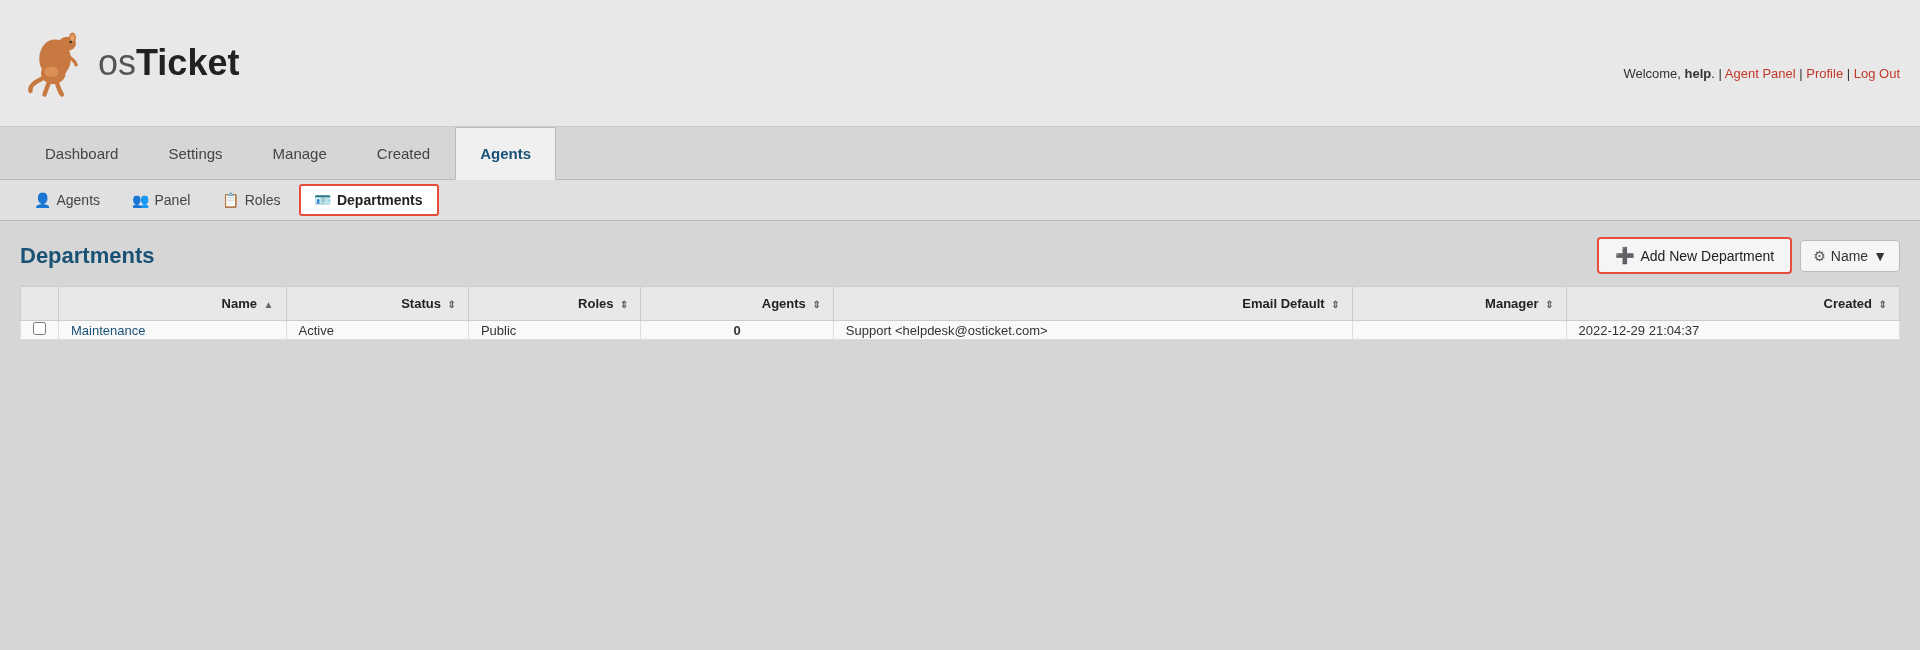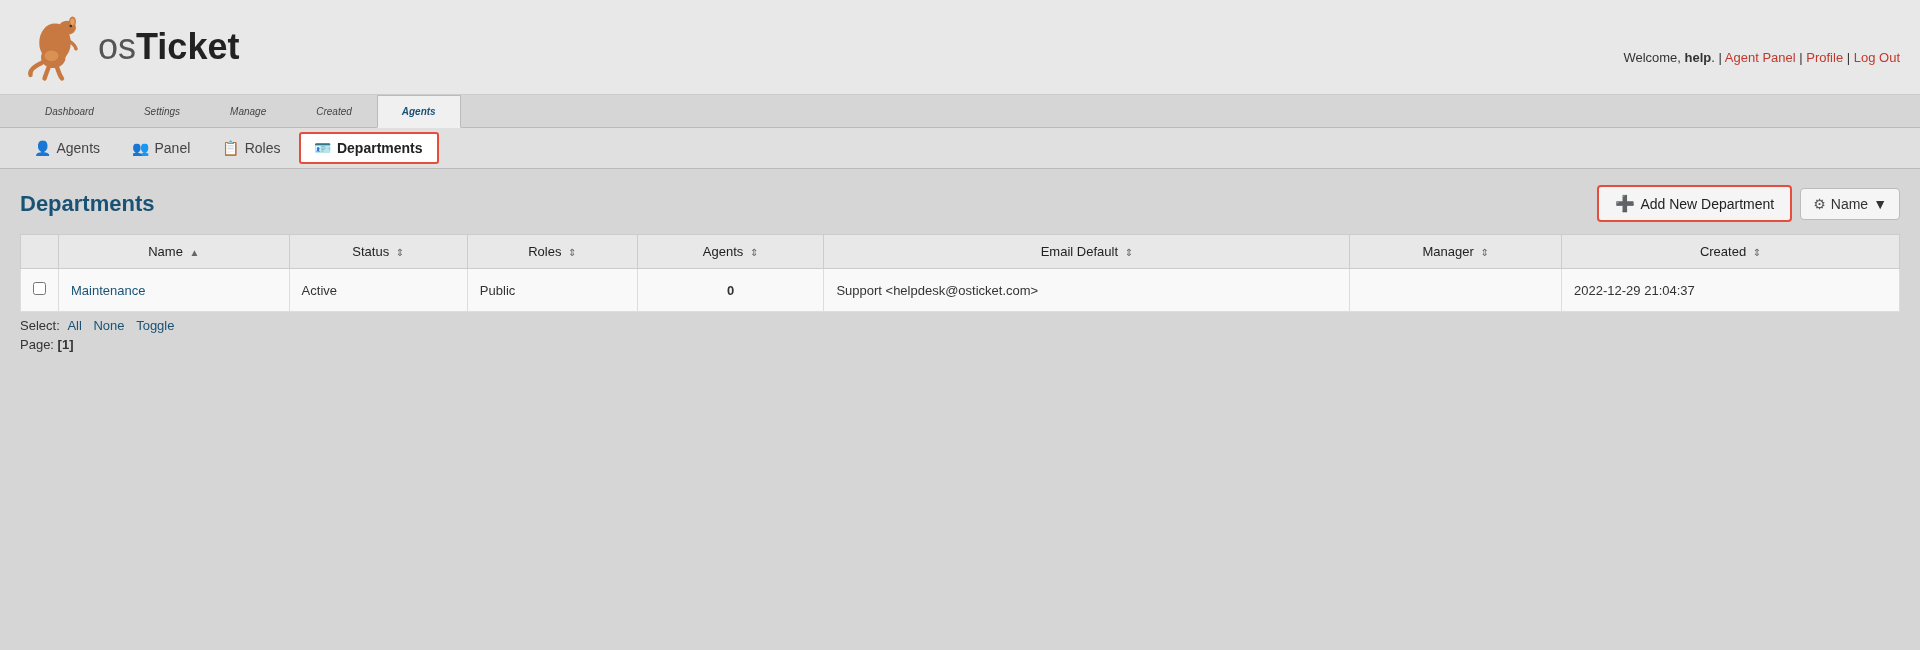--- a/index.html
+++ b/index.html
@@ -7,21 +7,21 @@
       font-family: Arial, sans-serif;
       font-size: 14px;
       background: #d6d6d6;
       color: #333;
     }
 
     
     .header {
       background: #e8e8e8;
       border-bottom: 1px solid #ccc;
-      padding: 12px 20px;
+      padding: 28px 20px;
       display: flex;
       justify-content: space-between;
       align-items: center;
     }
     .logo-area {
       display: flex;
       align-items: center;
       gap: 8px;
     }
     .logo-kangaroo {
@@ -51,30 +51,29 @@
     .header-right strong { color: #333; }
 
     
     .main-nav {
       background: #d6d6d6;
       border-bottom: 1px solid #bbb;
       display: flex;
       padding: 0 20px;
     }
     .main-nav-item {
-      padding: 10px 24px;
+      padding: 17px 24px;
       cursor: pointer;
       color: #444;
-      font-size: 10px;
+      font-size: 15px;
       border-top: 1px solid transparent;
       border-left: 1px solid transparent;
       border-right: 1px solid transparent;
       margin-bottom: -1px;
       background: transparent;
-      font-style: italic;
     }
     .main-nav-item.active {
       background: #f0f0f0;
       border-top: 1px solid #bbb;
       border-left: 1px solid #bbb;
       border-right: 1px solid #bbb;
       border-bottom: 1px solid #f0f0f0;
       font-weight: bold;
       color: #1a5276;
     }
@@ -166,34 +165,34 @@
       width: 100%;
       border-collapse: collapse;
       background: #fff;
       border: 1px solid #ccc;
     }
     .data-table thead tr {
       background: #e8e8e8;
     }
     .data-table th {
       padding: 9px 12px;
-      text-align: center;
-      font-weight: normal;
+      text-align: right;
+      font-weight: bold;
       font-size: 13px;
       border: 1px solid #ccc;
       white-space: nowrap;
       color: #222;
     }
     .data-table th .sort-arrow {
       font-size: 10px;
       color: #666;
       margin-left: 3px;
     }
     .data-table td {
-      padding: 13px 12px;
+      padding: 1px 12px;
       border: 1px solid #ddd;
       font-size: 13px;
       vertical-align: middle;
     }
     .data-table tbody tr:nth-child(odd) { background: #f9f9f9; }
     .data-table tbody tr:nth-child(even) { background: #f0f0e8; }
 
     .dept-link {
       color: #1a5276;
       text-decoration: none;
@@ -353,25 +352,13 @@
         <td>Public</td>
         <td class="agents-col">0</td>
         <td>Support &lt;helpdesk@osticket.com&gt;</td>
         <td></td>
         <td>2022-12-29 21:04:37</td>
       </tr>
 
     </tbody>
   </table>
 
-  <div class="table-footer">
-    <div class="select-row">
-      <span>Select:</span>
-      <a>All</a>
-      <a>None</a>
-      <a>Toggle</a>
-    </div>
-    <div class="page-row">
-      <span>Page:</span>
-      <strong><span>[1]</span></strong>
-    </div>
-  </div>
 </div>
 
 </body></html>

